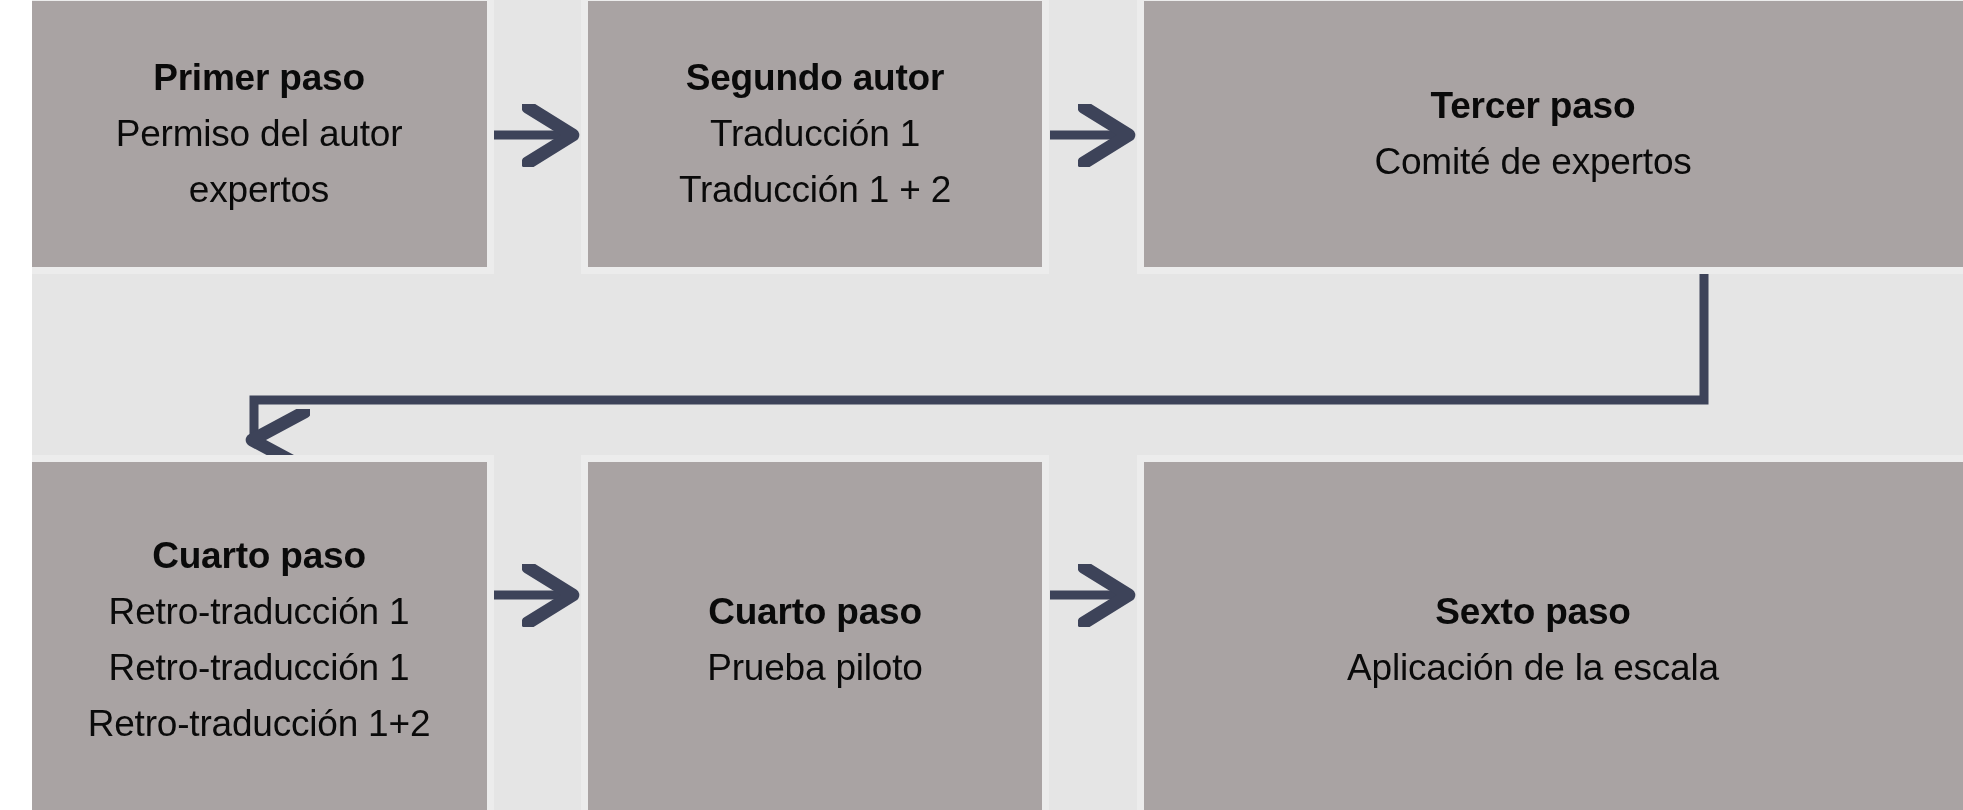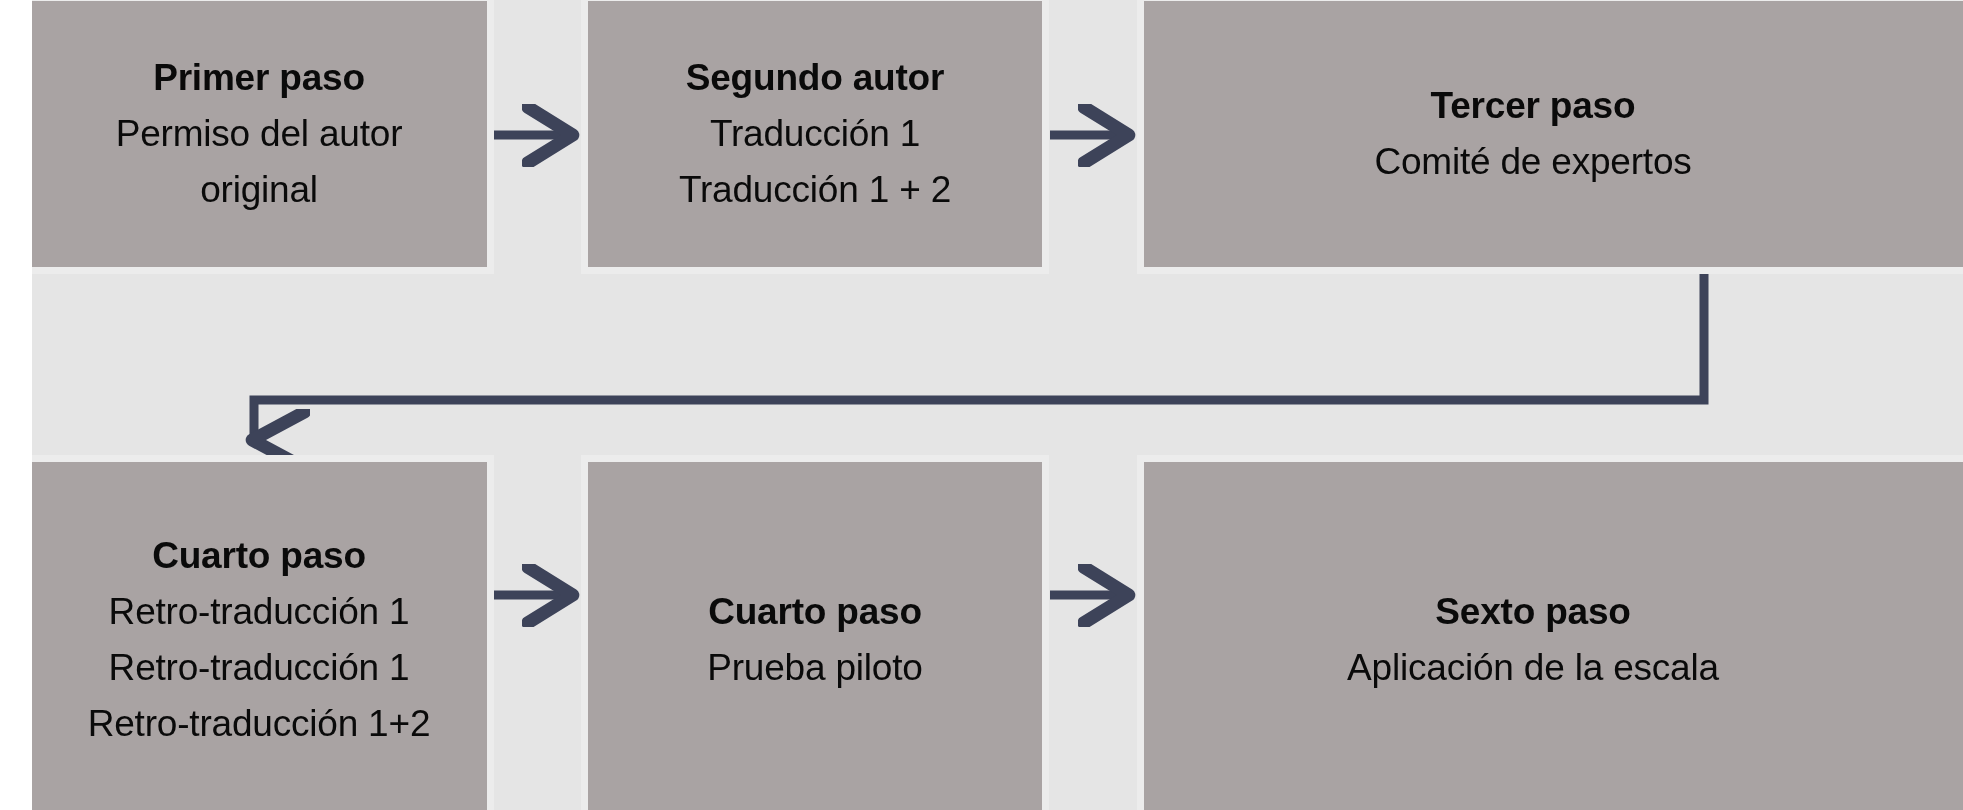--- a/index.html
+++ b/index.html
@@ -98,21 +98,21 @@
     <path d="M 1672 270 L 1672 400 L 222 400 L 222 440" fill="none" stroke="#3d4359" stroke-width="9" stroke-linejoin="miter" stroke-linecap="butt" marker-end="url(#ah-down)"></path>
 
     <line x1="462" y1="595" x2="539" y2="595" stroke="#3d4359" stroke-width="9" stroke-linecap="butt" marker-end="url(#ah-right)"></line>
 
     <line x1="1018" y1="595" x2="1095" y2="595" stroke="#3d4359" stroke-width="9" stroke-linecap="butt" marker-end="url(#ah-right)"></line>
   </svg>
 
   <div class="step-box" id="box-1">
     <div class="step-title">Primer paso</div>
     <div class="step-line">Permiso del autor</div>
-    <div class="step-line">original</div>
+    <div class="step-line">expertos</div>
   </div>
 
   <div class="step-box" id="box-2">
     <div class="step-title">Segundo autor</div>
     <div class="step-line">Traducción 1</div>
     <div class="step-line">Traducción 1 + 2</div>
   </div>
 
   <div class="step-box" id="box-3">
     <div class="step-title">Tercer paso</div>

